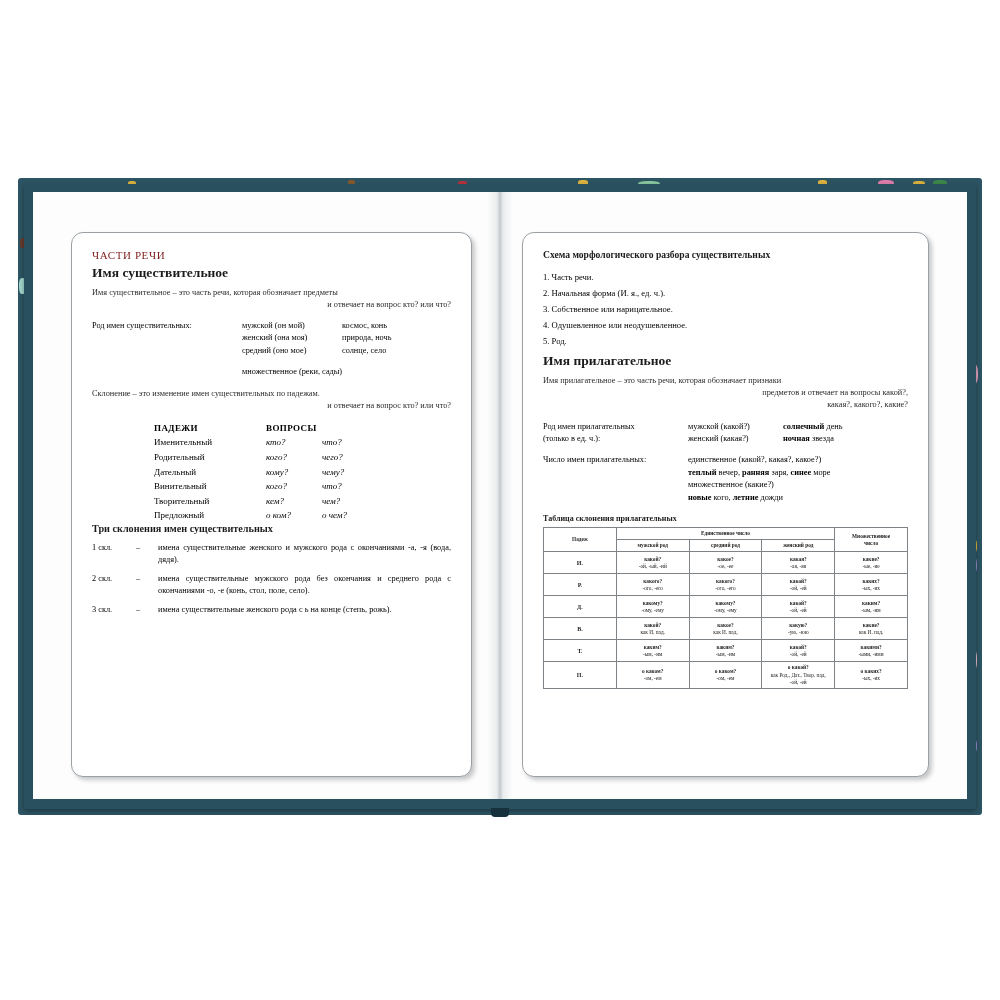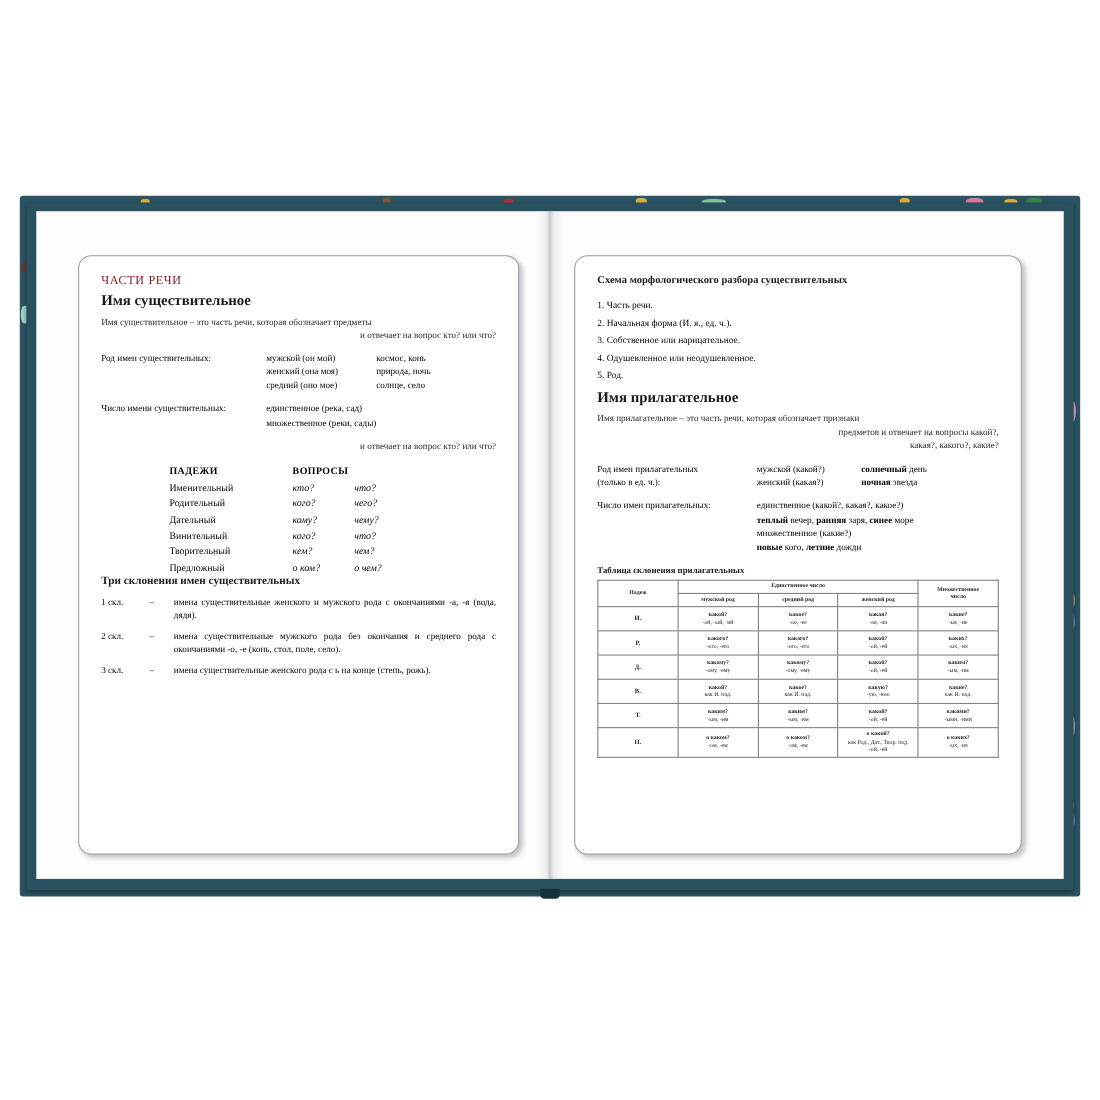--- a/index.html
+++ b/index.html
@@ -187,30 +187,27 @@
                 </div>
                 <div class="cols3">
                   <div class="c1"></div>
                   <div class="c2">средний (оно мое)</div>
                   <div class="c3">солнце, село</div>
                 </div>
               </div>
 
               <div class="blk">
                 <div class="cols3">
-                  <div class="c1">Число имени существительных:</div>
-                  <div class="c3">единственное (река, сад)</div>
-                </div>
-                <div class="cols3">
                   <div class="c1"></div>
                   <div class="c3">множественное (реки, сады)</div>
                 </div>
               </div>
 
               <div class="blk">
+                <div class="p">Склонение – это изменение имен существительных по падежам.</div>
                 <div class="p indent-right">и отвечает на вопрос кто? или что?</div>
               </div>
 
               <div class="cases">
                 <div class="row hd">
                   <div class="cA">ПАДЕЖИ</div>
                   <div class="cB">ВОПРОСЫ</div>
                 </div>
                 <div id="cases-rows">
                     <div class="row">

